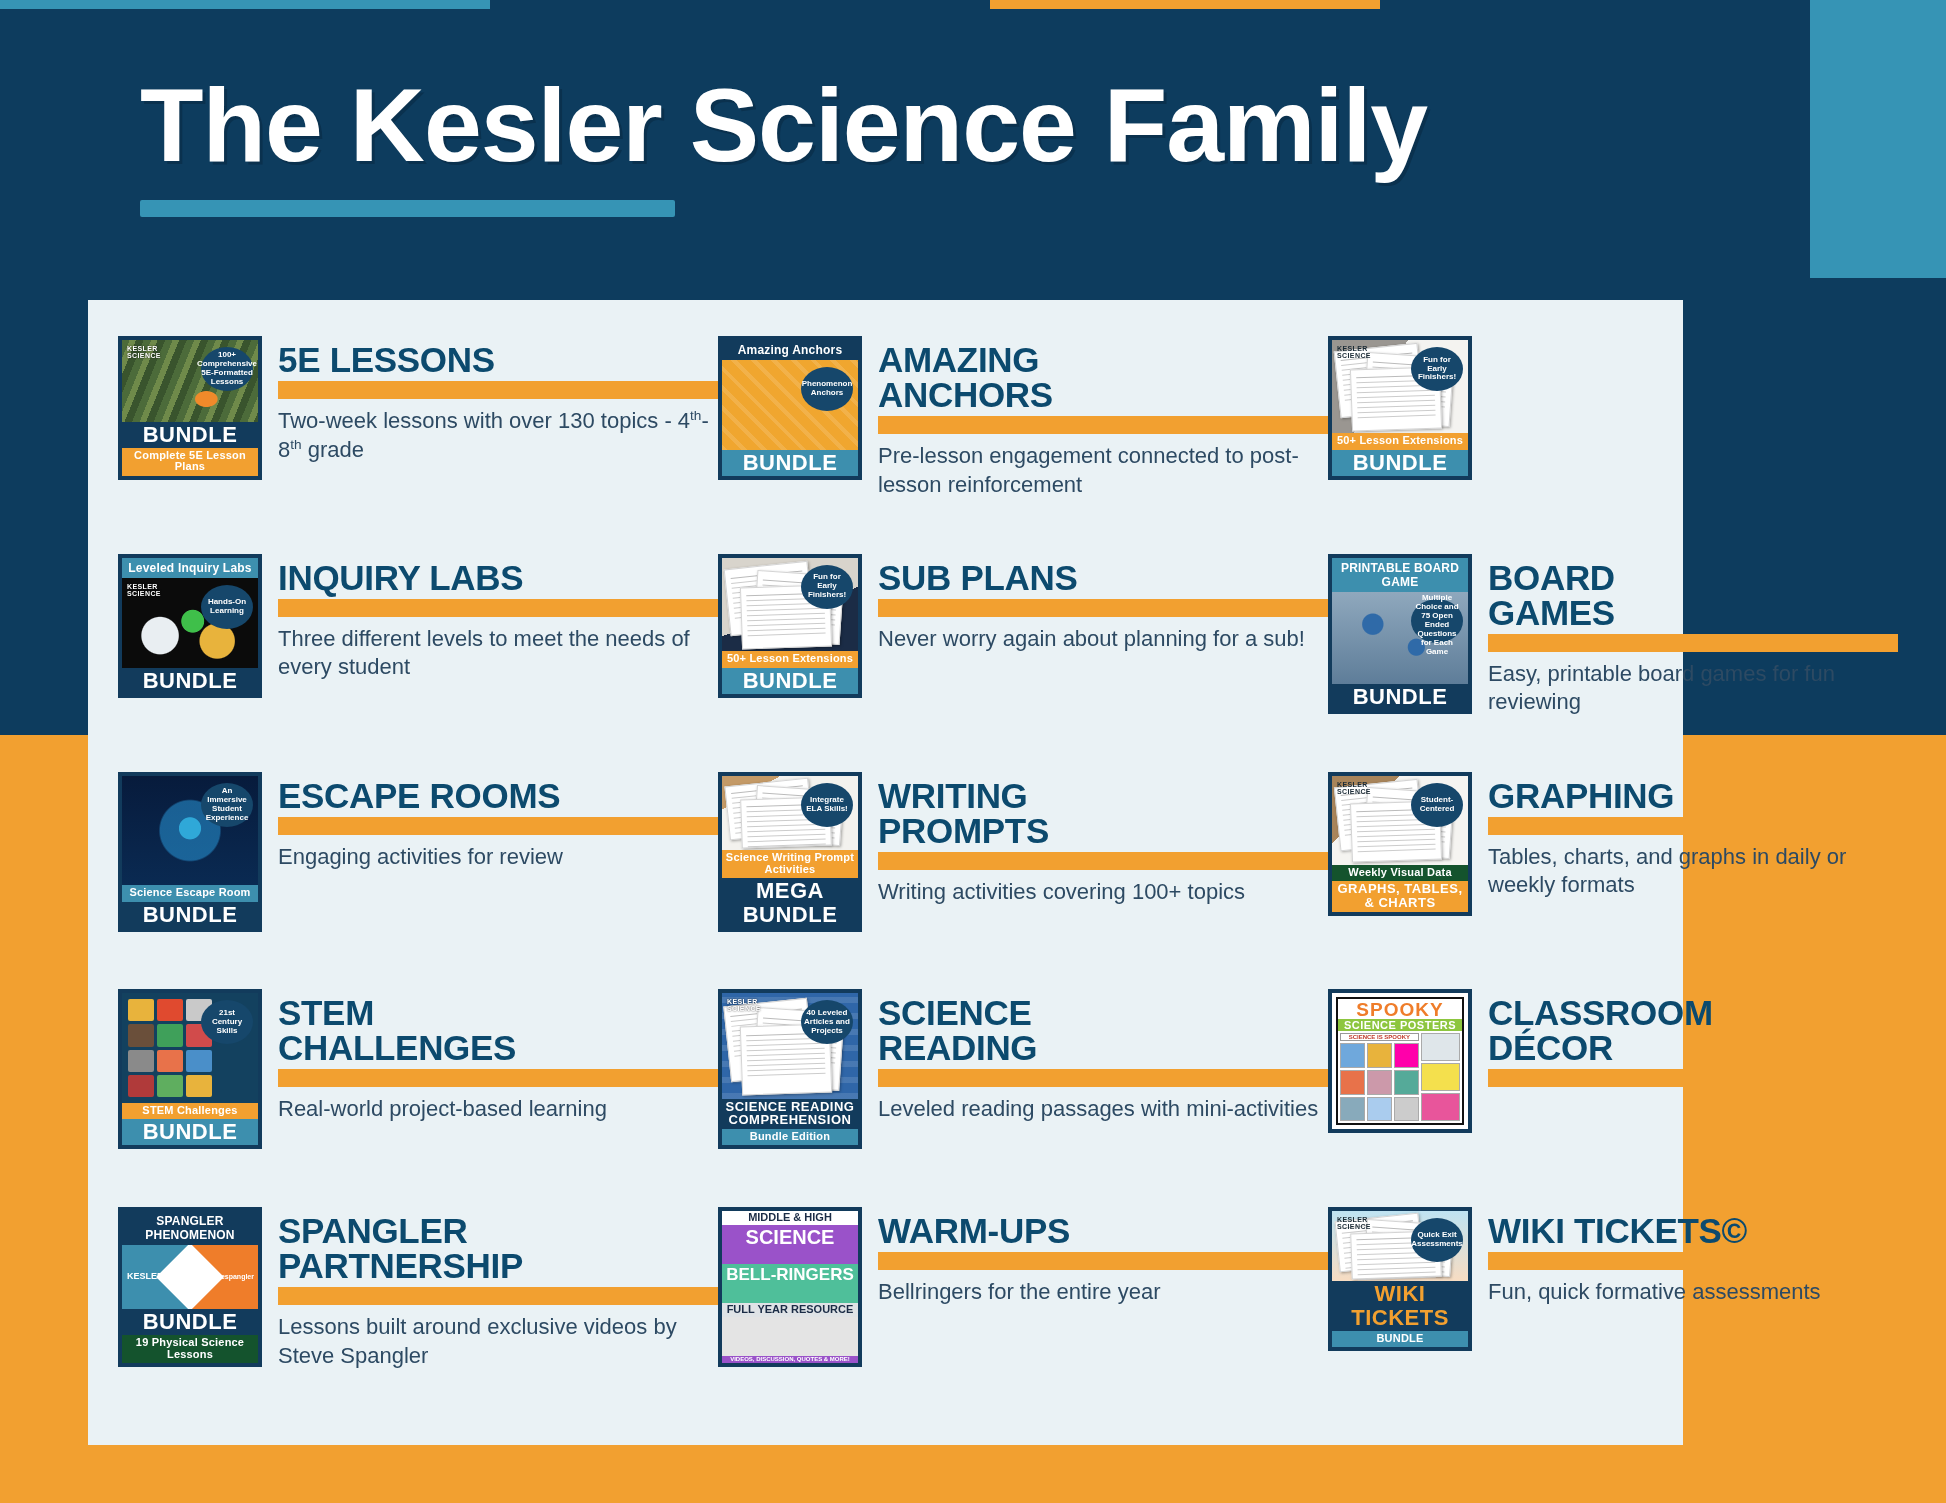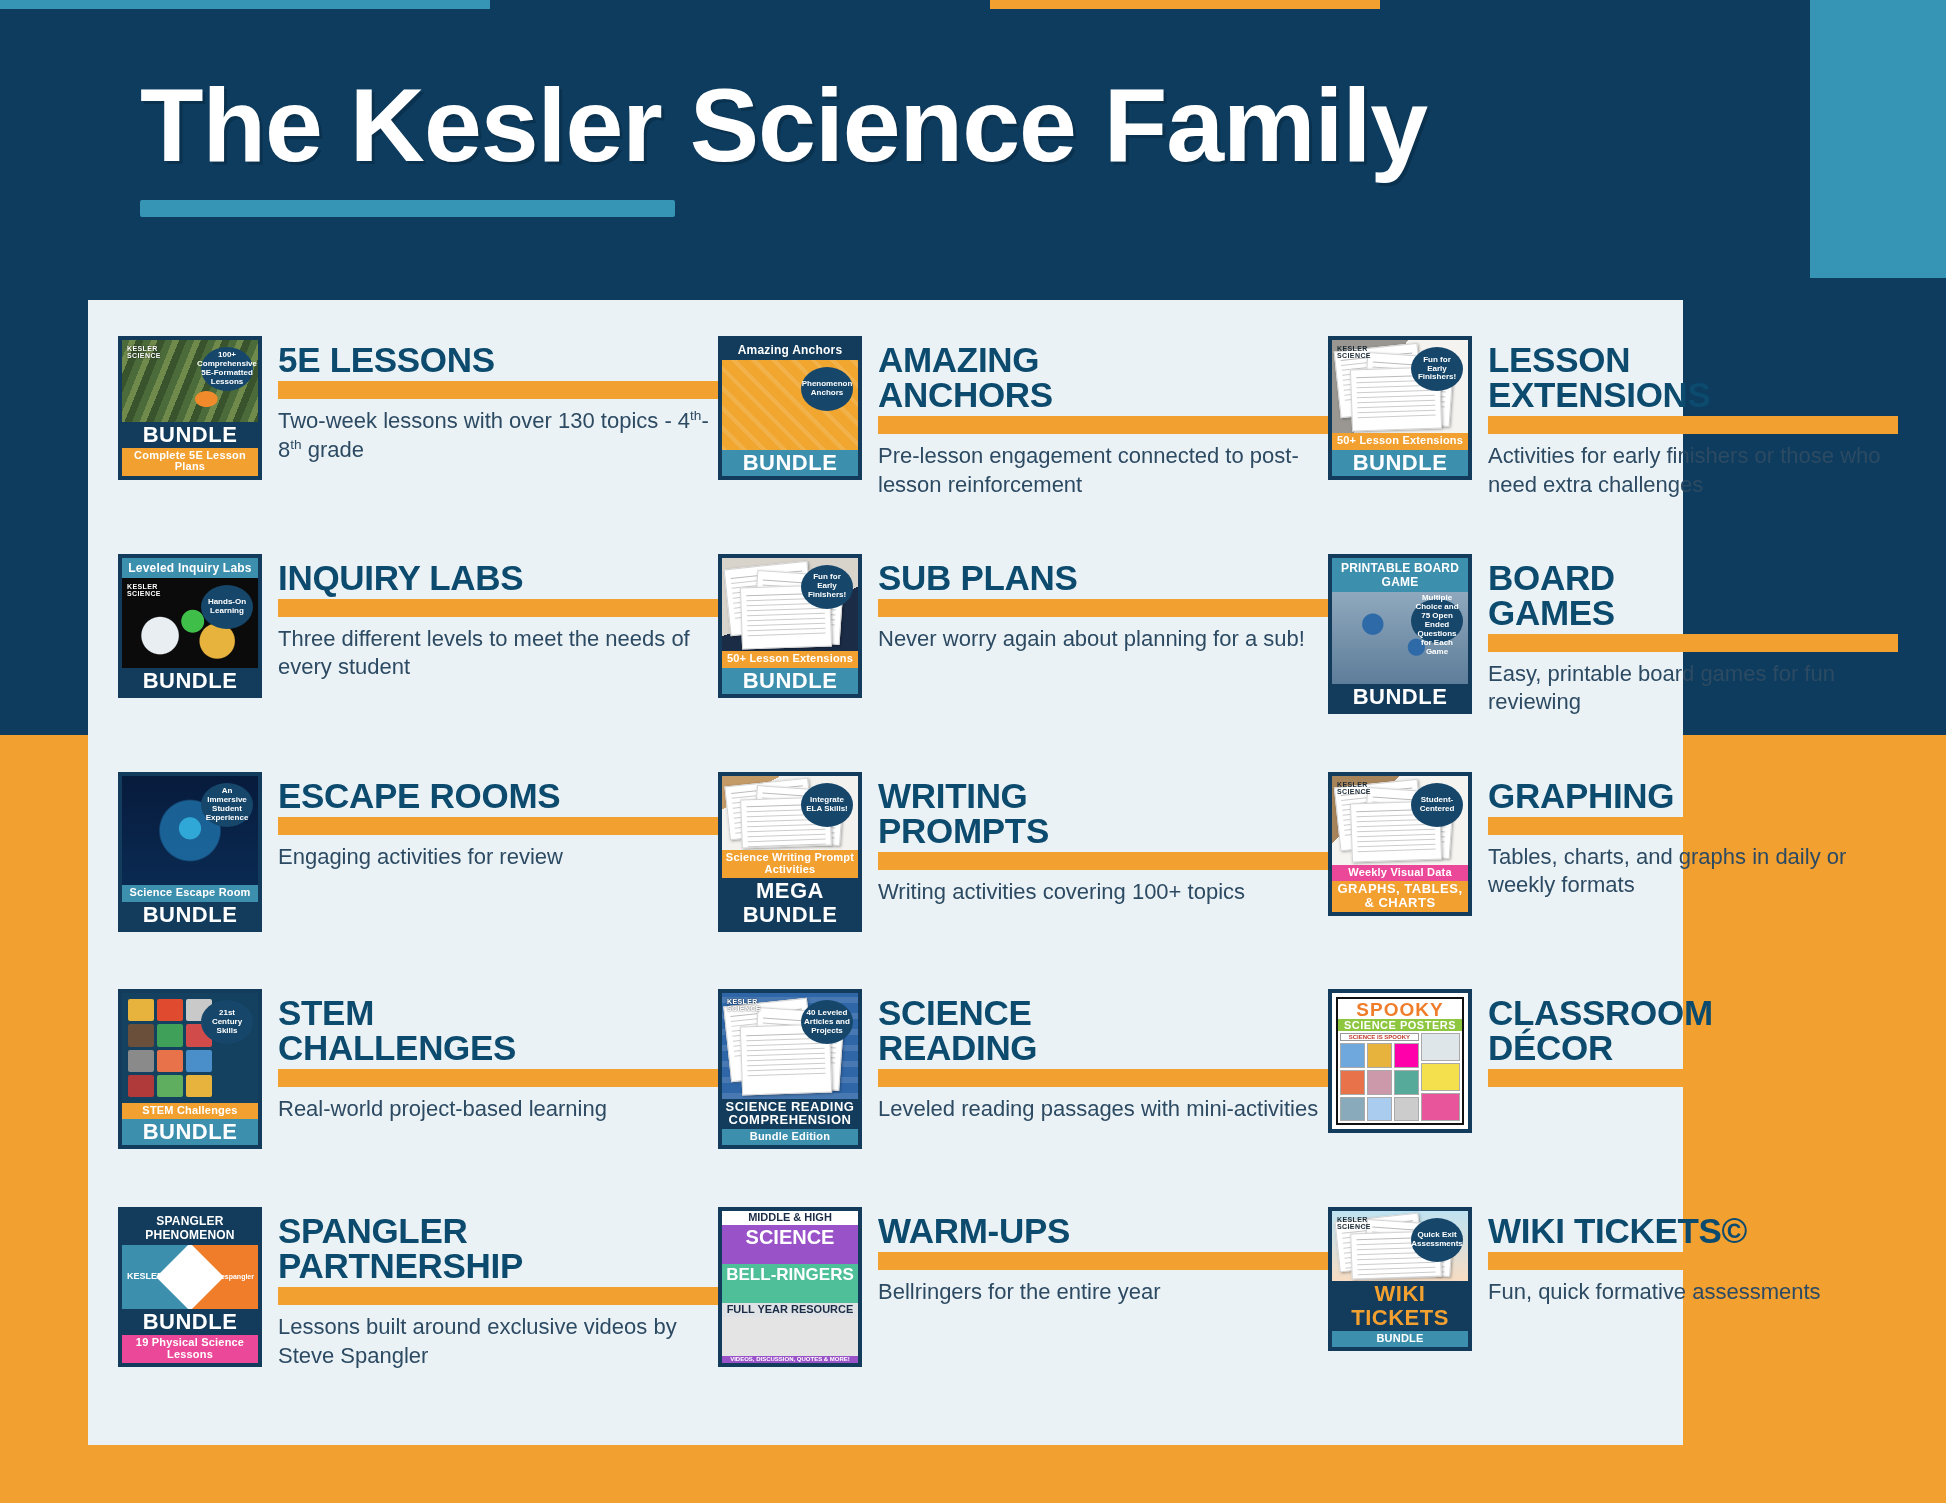--- a/index.html
+++ b/index.html
@@ -125,21 +125,21 @@
   .subcap {
     font-size: 11px;
     font-weight: 700;
     text-align: center;
     color: #ffffff;
     padding: 2px 0 3px 0;
     letter-spacing: 0.2px;
     line-height: 1.05;
   }
   .sub-orange { background: #f2a030; }
-  .sub-navy { background: #ec4899; }
+  .sub-navy { background: #14532d; }
   .sub-teal { background: #3d8fae; }
   .topcap {
     font-size: 12px;
     font-weight: 700;
     color: #ffffff;
     text-align: center;
     padding: 3px 0;
     letter-spacing: 0.2px;
   }
   .top-navy { background: #123b5c; }
@@ -317,26 +317,20 @@
               <div class="page" style="left: 4%; top: 8%; width: 62%; height: 72%; transform: rotate(-6deg);"></div>
               <div class="page" style="left: 24%; top: 16%; width: 64%; height: 74%; transform: rotate(4deg);"></div>
               <div class="page" style="left: 14%; top: 30%; width: 66%; height: 66%; transform: rotate(-2deg);"></div>
             </div>
             <div class="logo-mark logo-dark" style="max-width: 46px;">KESLER SCIENCE</div>
             <div class="badge">Fun for Early Finishers!</div>
           </div>
           <div class="subcap sub-orange">50+ Lesson Extensions</div>
           <div class="thumb-cap cap-teal">BUNDLE</div>
         </div>
-        <div class="item-txt">
-          <div class="item-title">LESSON
-EXTENSIONS</div>
-          <div class="title-bar"></div>
-          <div class="item-desc">Activities for early finishers or those who need extra challenges</div>
-        </div>
       </div>
       <div class="item">
         <div class="thumb thumb-sq">
           <div class="topcap top-teal">Leveled Inquiry Labs</div>
           <div class="thumb-art art-labs">
             <div class="logo-mark" style="max-width: 46px;">KESLER SCIENCE</div>
             <div class="badge">Hands-On Learning</div>
           </div>
           <div class="thumb-cap cap-navy">BUNDLE</div>
         </div>

